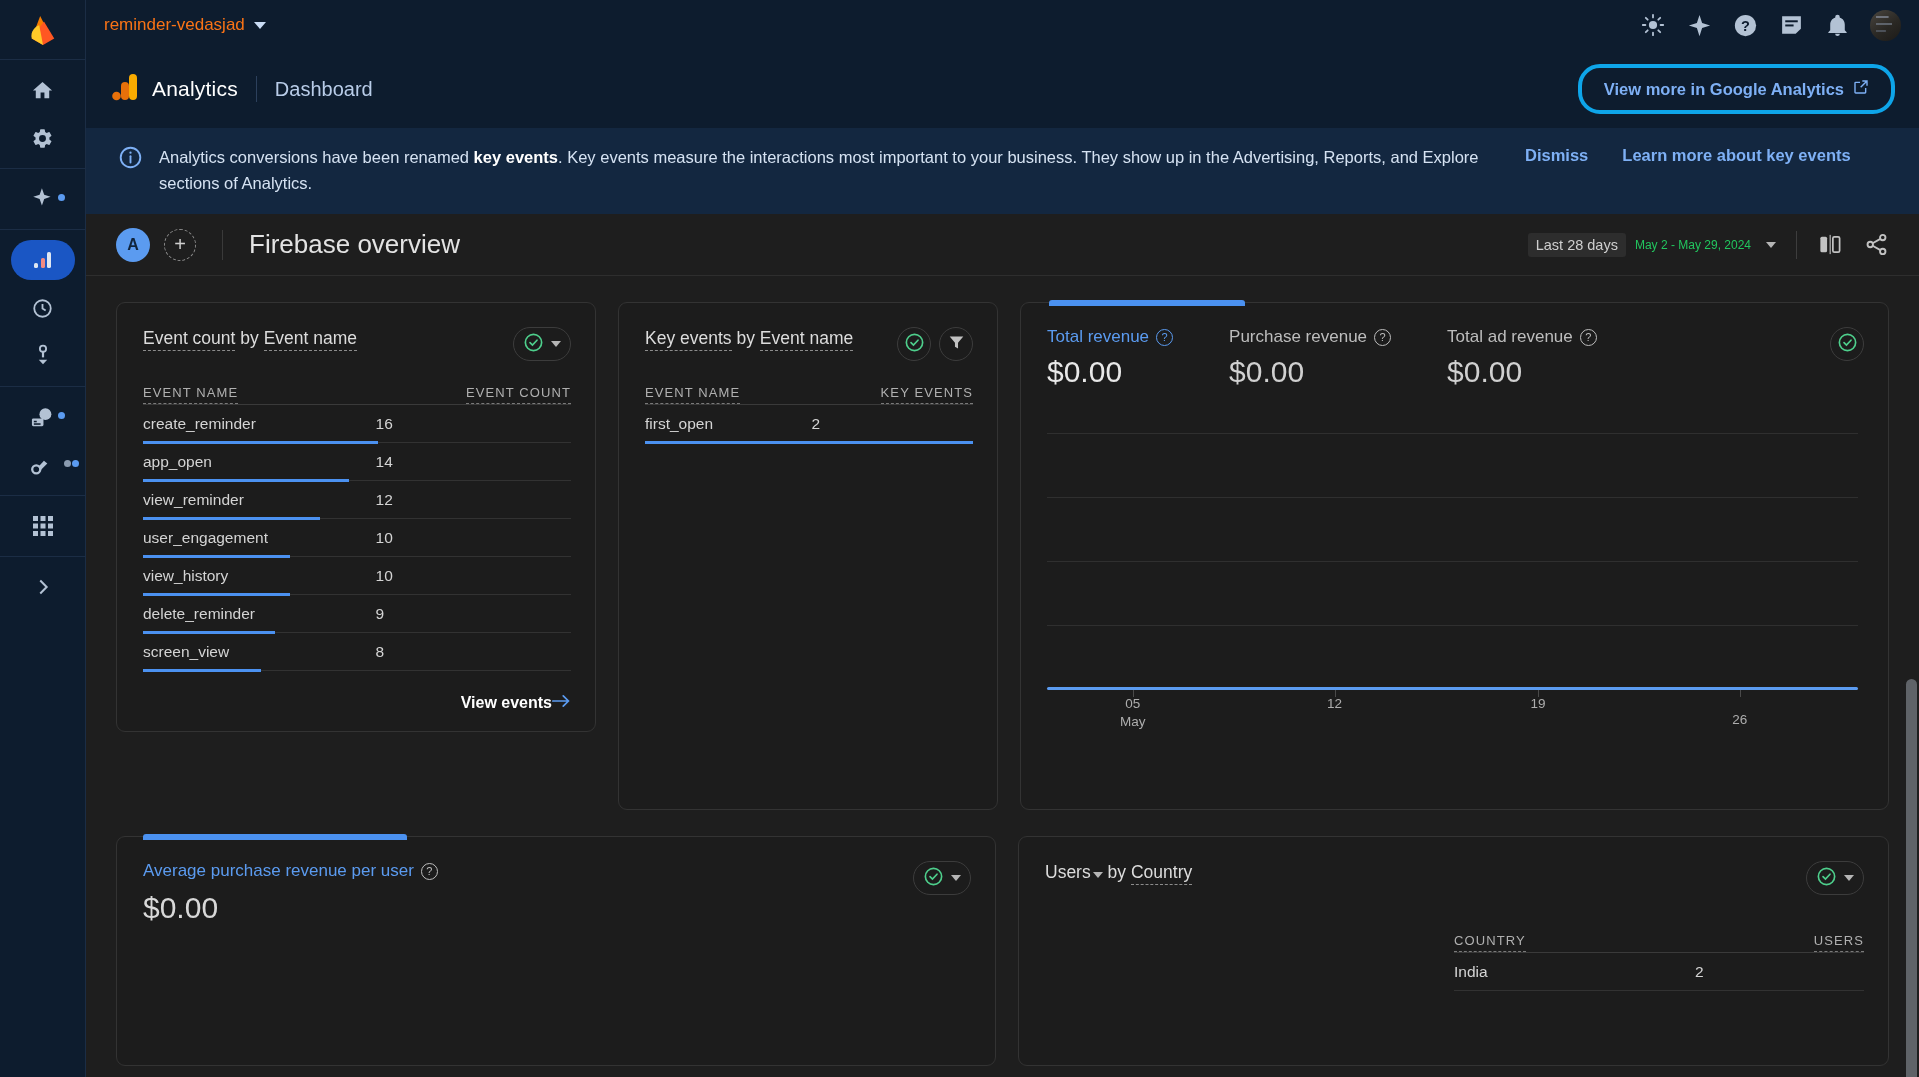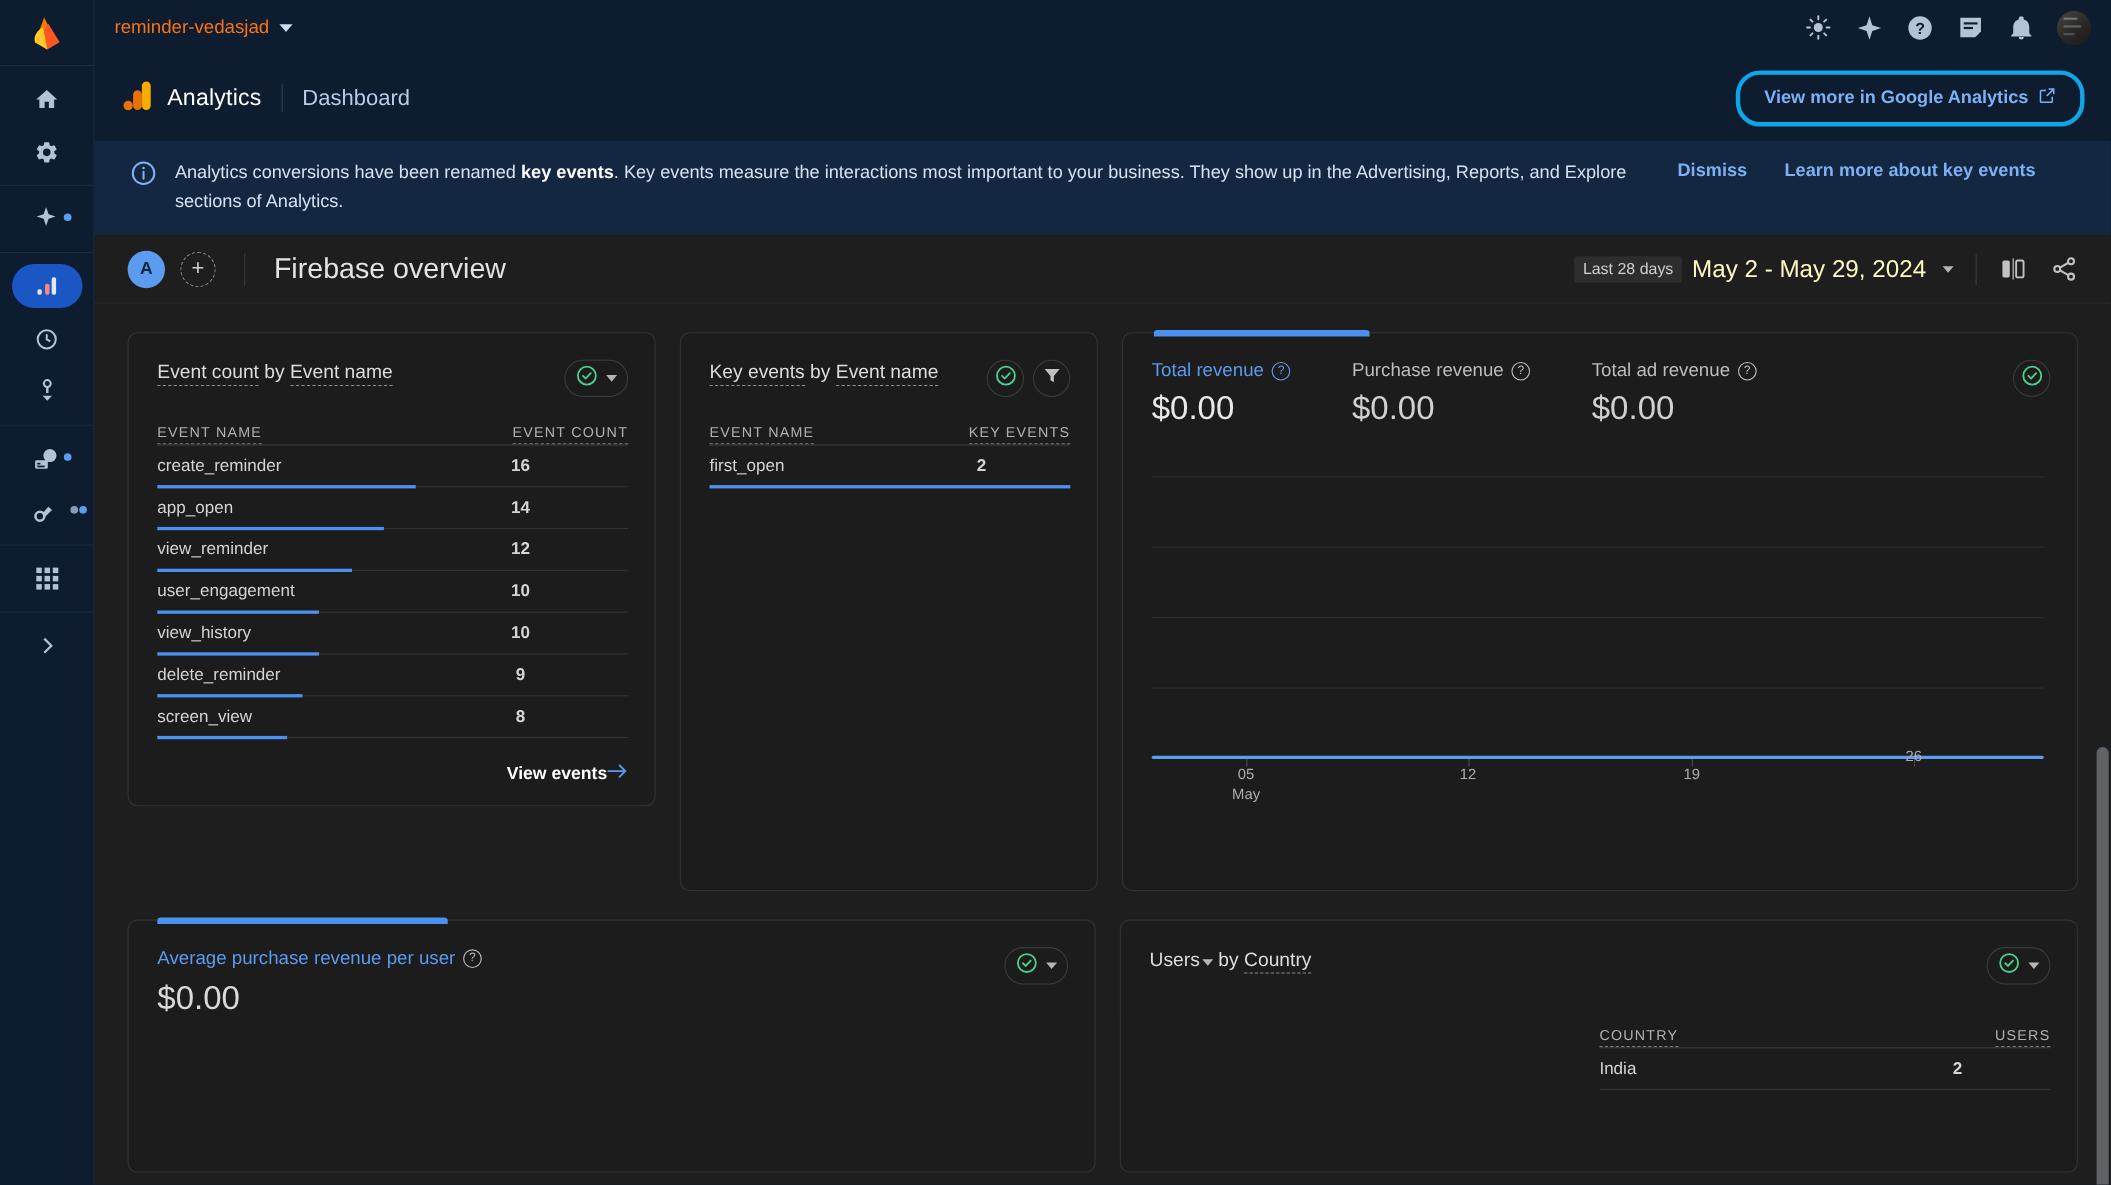--- a/index.html
+++ b/index.html
@@ -144,21 +144,21 @@
     font-size: 20px; margin-left: 14px; cursor: pointer;
   }
   .ph-sep { width: 1px; height: 30px; background: #3a3a3a; margin: 0 26px 0 26px; }
   .ph-title { color: #e3e3e3; font-size: 26px; font-weight: 400; }
   .ph-spacer { flex: 1; }
   .ph-range { display: flex; align-items: center; gap: 9px; color: #cfcfcf; }
   .ph-chip {
     background: #2d2d2d; color: #cfcfcf;
     font-size: 14.5px; padding: 4px 8px; border-radius: 3px;
   }
-  .ph-date { font-size: 22px; color: #fef9c3; }
+  .ph-date { font-size: 12px; color: #22c55e; }
   .caret-sm {
     width: 0; height: 0;
     border-left: 5px solid transparent;
     border-right: 5px solid transparent;
     border-top: 6px solid #b5b5b5;
     margin-left: 6px;
   }
   .ph-vsep { width: 1px; height: 28px; background: #3d3d3d; margin: 0 20px; }
   .ph-ico { cursor: pointer; display: flex; align-items: center; }
 
@@ -209,21 +209,21 @@
     padding-bottom: 4px;
   }
   table.dt th.num { text-align: right; }
   table.dt th span { border-bottom: 1px dashed #7a7a7a; padding-bottom: 3px; cursor: pointer; }
   .thead-rule { height: 1px; background: #3a3a3a; }
   table.dt td {
     font-size: 15.5px; color: #d4d4d4;
     padding: 10px 0 9px 0;
     position: relative;
   }
-  table.dt td.num { text-align: center; font-weight: bold; }
+  table.dt td.num { text-align: left; }
   .rowbar-wrap { position: relative; height: 1px; background: #323232; }
   .rowbar { position: absolute; left: 0; top: -1px; height: 3px; background: #4b91f0; }
 
   .card-foot { display: flex; justify-content: flex-end; padding-top: 22px; }
   .foot-link {
     color: #ffffff; font-size: 16px; font-weight: bold;
     display: flex; align-items: center; cursor: pointer;
   }
 
   
@@ -746,21 +746,21 @@
             <div class="xtick" style="left:10.5%;top:284px">
               <div>05</div>
               <div>May</div>
             </div>
             <div class="xtick" style="left:35.2%;top:284px">
               <div>12</div>
             </div>
             <div class="xtick" style="left:60.1%;top:284px">
               <div>19</div>
             </div>
-            <div class="xtick" style="left:84.8%;top:268px">
+            <div class="xtick" style="left:84.8%;top:300px">
               <div>26</div>
             </div>
           </div>
         </div>
       </section>
 
       <section class="grid2">
 
         <div class="card" style="min-height:230px">
           <div class="card-tab" style="left:26px;width:264px"></div>

